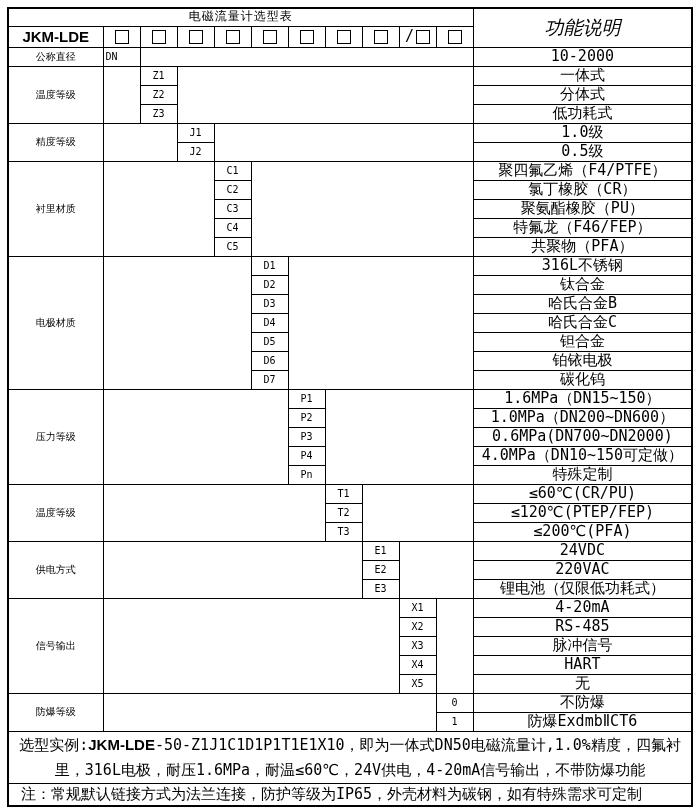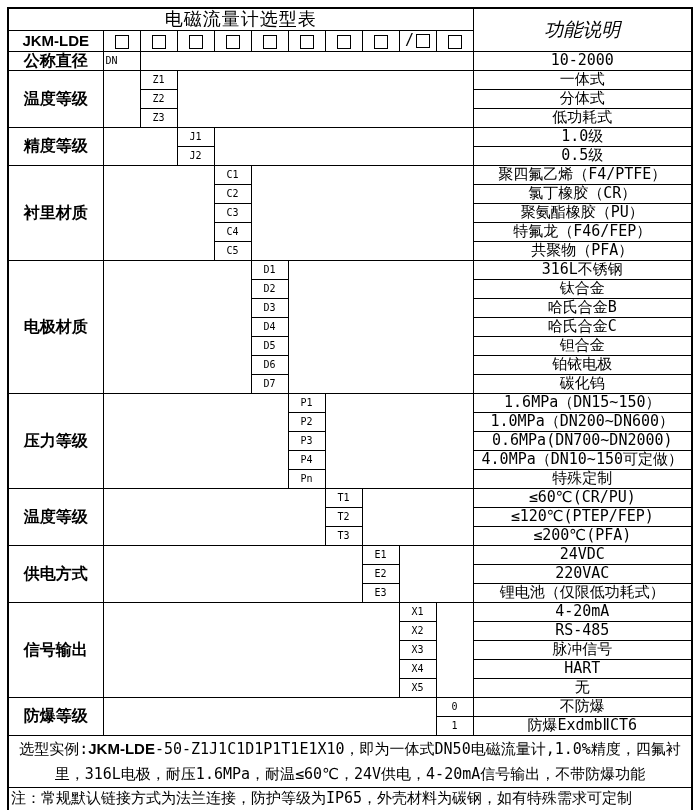--- a/index.html
+++ b/index.html
@@ -4,34 +4,34 @@
 <style>
   html,body{margin:0;padding:0;background:#ffffff;}
   .page{width:700px;height:810px;background:#ffffff;box-sizing:border-box;padding:7px;}
   table{border-collapse:collapse;table-layout:fixed;width:686px;border:2px solid #000;}
   td{border:1px solid #000;padding:0;overflow:hidden;white-space:nowrap;
      font-family:"DejaVu Sans Mono","DejaVu Sans",monospace;
      font-size:14px;color:#000;text-align:center;vertical-align:middle;line-height:1.15;}
   tr{height:19px;}
   tr.title-row{height:18px;}
   tr.model-row{height:21px;}
-  td.title{font-size:18px;letter-spacing:1px;}
+  td.title{font-size:12px;letter-spacing:1px;}
   td.fn-header{font-size:19px;font-style:italic;}
-  td.label{font-size:16px;font-weight:bold;}
+  td.label{font-size:10px;}
   td.model{font-family:"Liberation Sans","DejaVu Sans",sans-serif;font-weight:bold;font-size:15px;}
   td.code{font-size:10px;}
   td.dn{text-align:left;padding-left:2px;}
   td.fn{font-size:15px;}
   span.box{display:inline-block;width:12px;height:12px;border:1.5px solid #000;vertical-align:middle;background:#fff;}
   span.slash{font-size:15px;margin-right:2px;vertical-align:middle;}
   tr.example-row{height:52px;margin-top:32px;}
   td.example{white-space:normal;font-size:15px;line-height:25px;text-align:center;}
   td.example .bold-model{font-family:"Liberation Sans","DejaVu Sans",sans-serif;font-weight:bold;}
   tr.note-row{height:23px;}
-  td.note{font-size:15px;text-align:left;padding-left:2px;}
+  td.note{font-size:15px;text-align:left;padding-left:12px;}
 </style>
 </head>
 <body>
 
 <div class="page">
 <table>
   <colgroup>
     <col style="width:95px">
     <col style="width:37px">
         <col style="width:37px">

